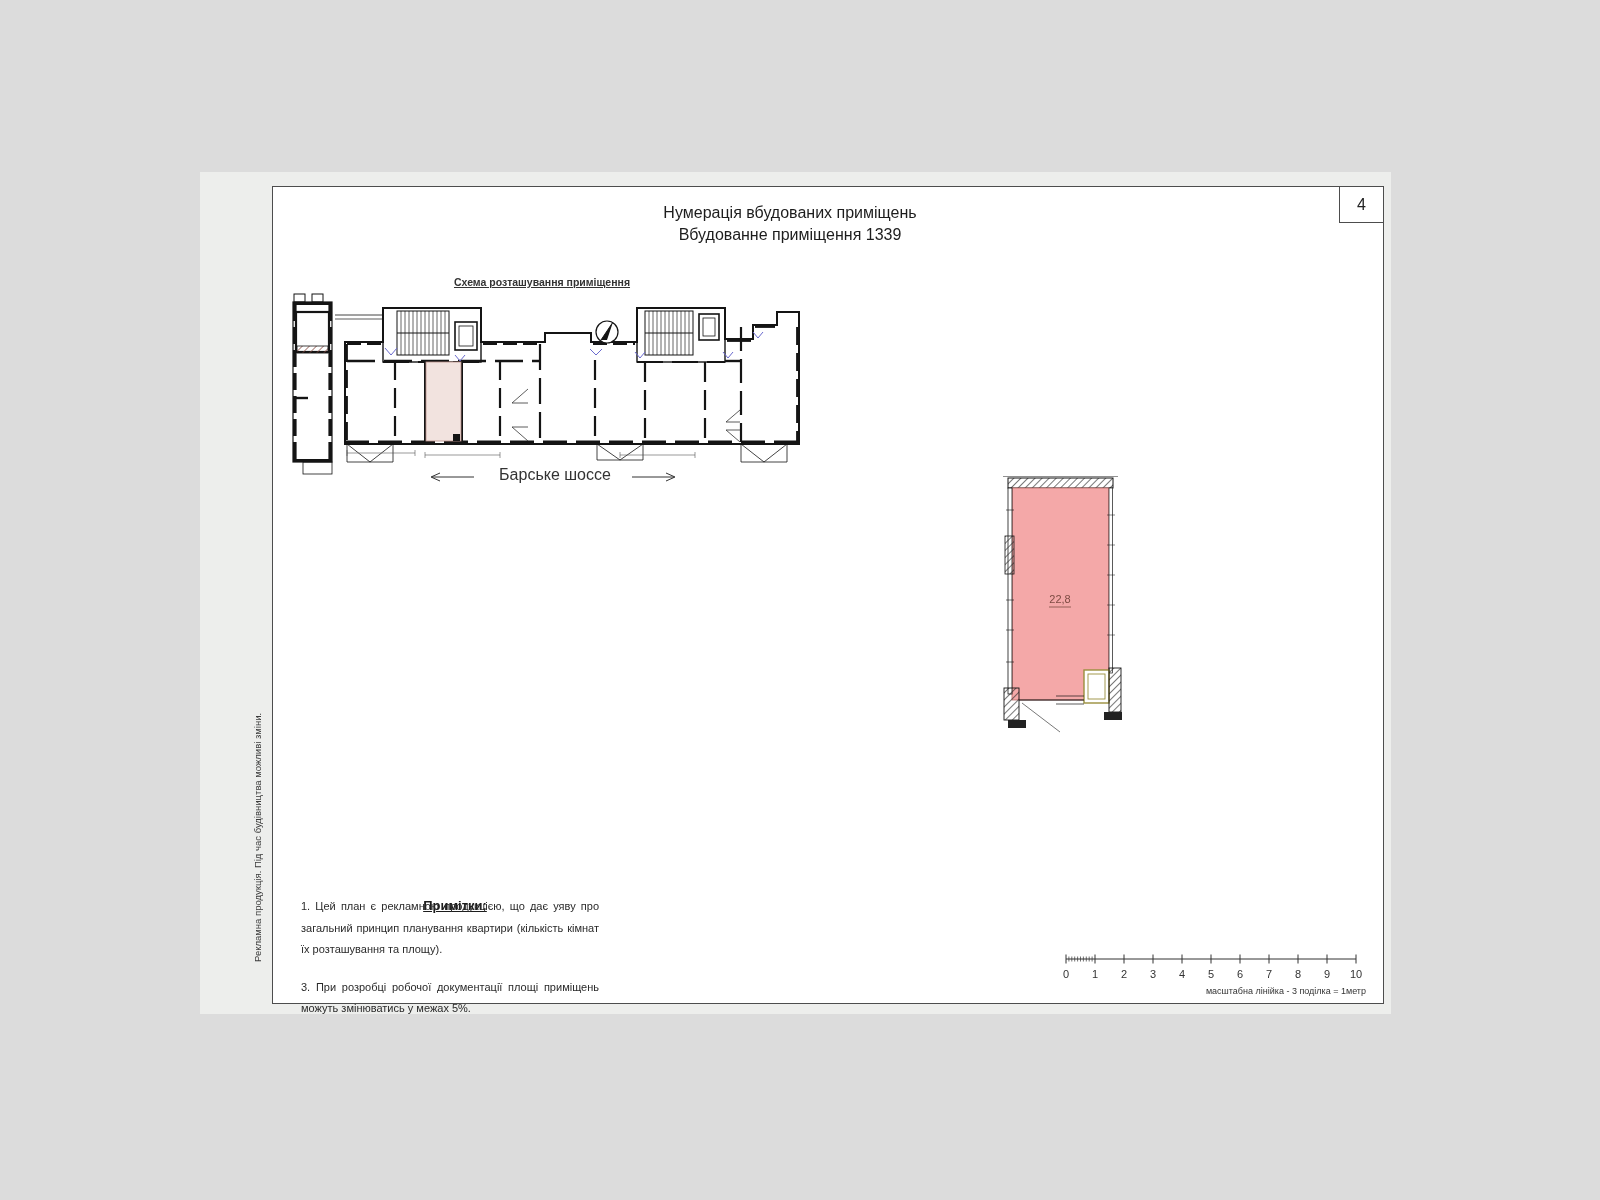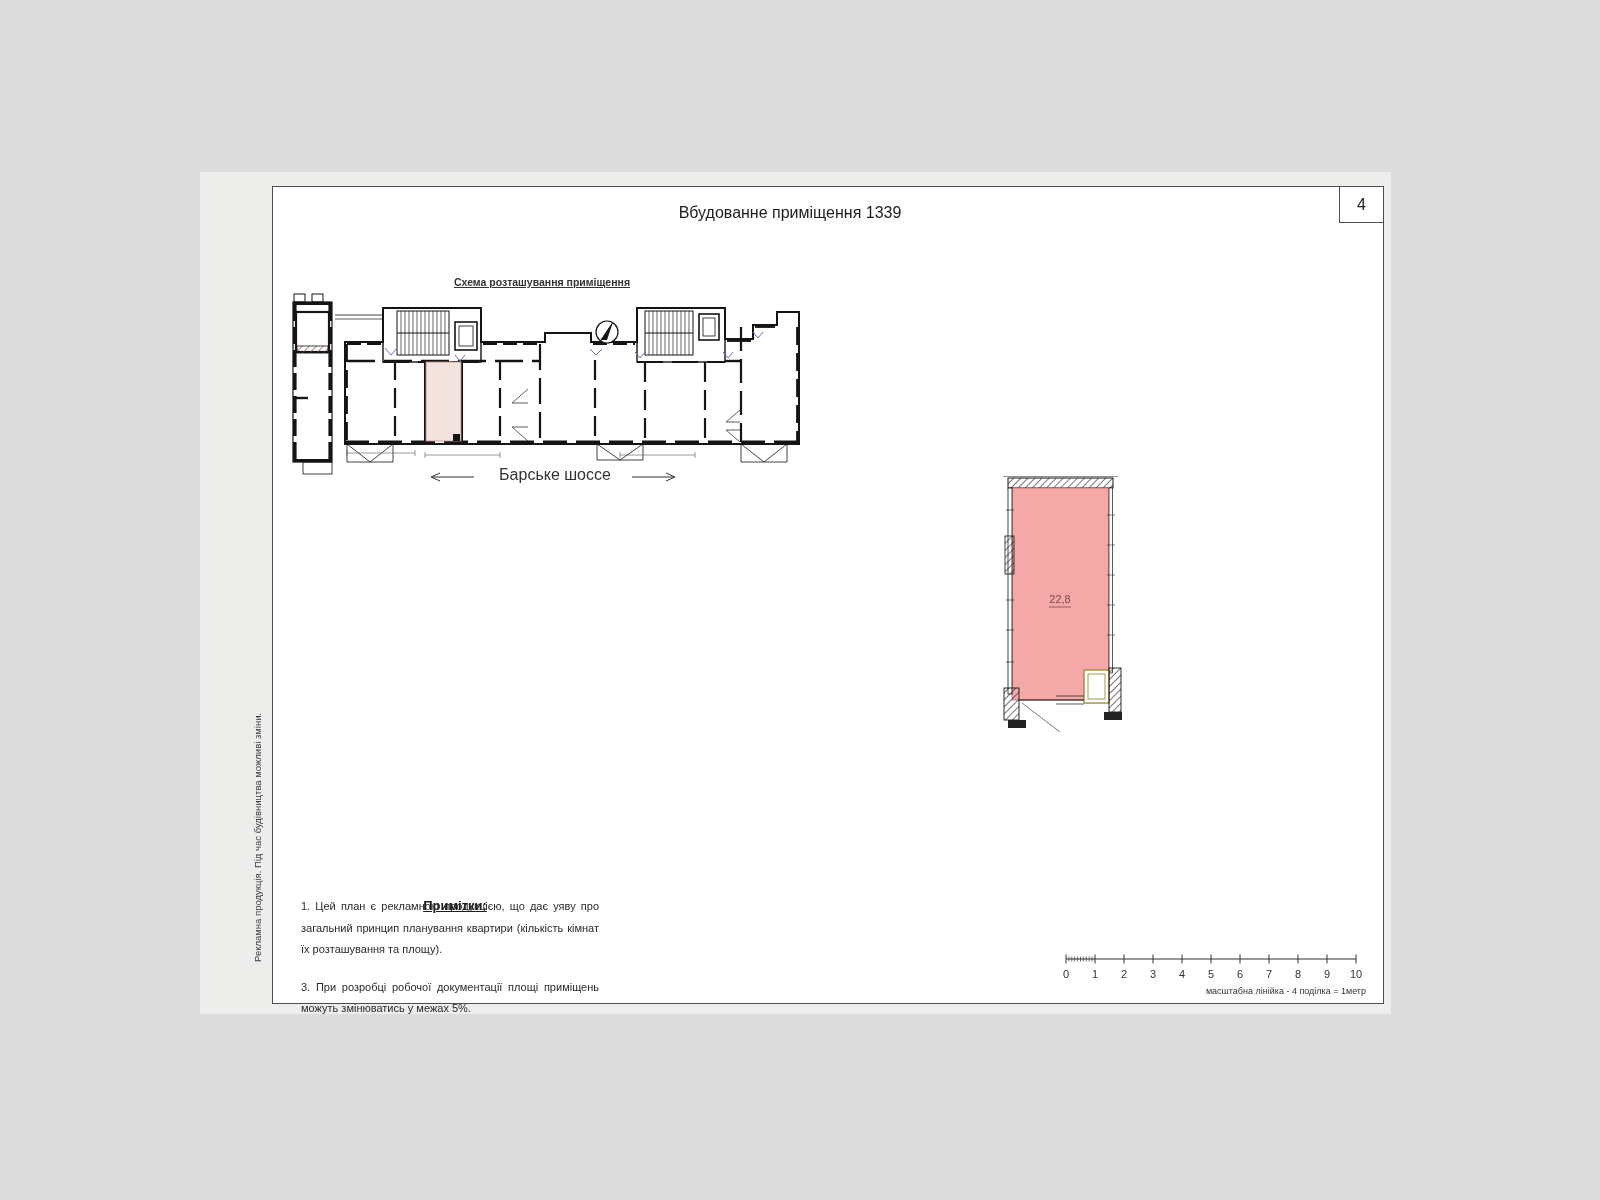--- a/index.html
+++ b/index.html
@@ -76,20 +76,21 @@
 <div id="canvas">
 
   <div class="page"></div>
   <div class="frame"></div>
 
   <div class="page-number-box">
     <span>4</span>
   </div>
 
   <div class="title-block">
+    <div>Нумерація вбудованих приміщень</div>
     <div>Вбудованне приміщення 1339</div>
   </div>
 
   <div class="scheme-label">Схема розташування приміщення</div>
 
   <svg class="overview-plan" width="522" height="186" viewBox="0 0 522 186">
     <defs>
       <pattern id="hatchB" width="5" height="5" patternTransform="rotate(45)" patternUnits="userSpaceOnUse">
         <line x1="0" y1="0" x2="0" y2="5" stroke="#8a4a42" stroke-width="1.4"></line>
       </pattern>
@@ -320,15 +321,15 @@
       <line x1="16.9" y1="6.5" x2="16.9" y2="11.5" stroke="#333" stroke-width="0.7"></line>
       <line x1="19.8" y1="6.5" x2="19.8" y2="11.5" stroke="#333" stroke-width="0.7"></line>
       <line x1="22.7" y1="6.5" x2="22.7" y2="11.5" stroke="#333" stroke-width="0.7"></line>
       <line x1="25.6" y1="6.5" x2="25.6" y2="11.5" stroke="#333" stroke-width="0.7"></line>
       <line x1="28.5" y1="6.5" x2="28.5" y2="11.5" stroke="#333" stroke-width="0.7"></line>
       <line x1="31.4" y1="6.5" x2="31.4" y2="11.5" stroke="#333" stroke-width="0.7"></line>
       <line x1="34.3" y1="6.5" x2="34.3" y2="11.5" stroke="#333" stroke-width="0.7"></line>
       <line x1="37.2" y1="6.5" x2="37.2" y2="11.5" stroke="#333" stroke-width="0.7"></line>
       <line x1="40.1" y1="6.5" x2="40.1" y2="11.5" stroke="#333" stroke-width="0.7"></line>
     </svg>
-  <div class="scale-caption">масштабна лінійка - 4 поділка = 1метр</div>
+  <div class="scale-caption">масштабна лінійка - 3 поділка = 1метр</div>
 
 </div>
 
 </body></html>

